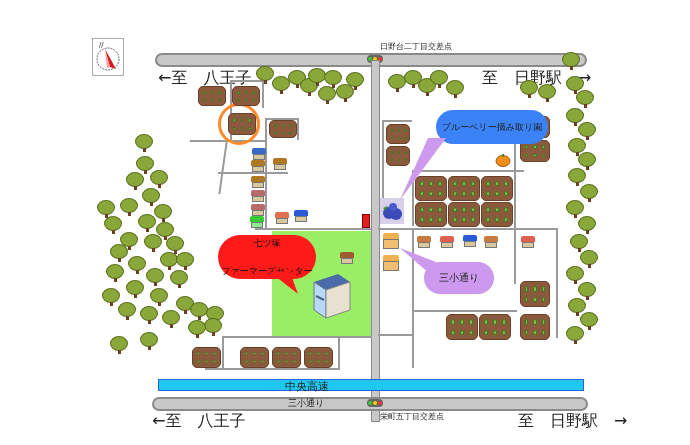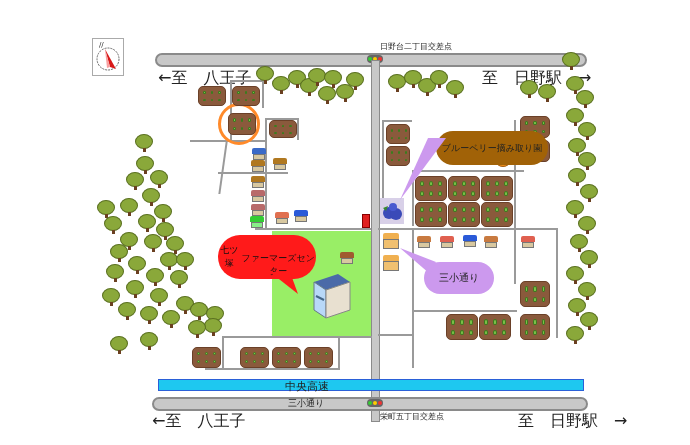--- a/index.html
+++ b/index.html
@@ -76,21 +76,21 @@
   <polygon points="4,10 28,2 40,10 16,18" fill="#4a6aa8"></polygon>
   <polygon points="4,10 16,18 16,46 4,38" fill="#b8d8f8" stroke="#678"></polygon>
   <polygon points="16,18 40,10 40,38 16,46" fill="#e8e0d0" stroke="#888"></polygon>
   <line x1="6" y1="24" x2="14" y2="28" stroke="#468" stroke-width="2"></line>
 </svg>
 <div class="house" style="left:340px;top:252px;">
     <div class="roof" style="background:#a05a30"></div>
     <div class="wall"></div>
   </div>
 
-<div class="bubble" style="left:218px;top:235px;width:98px;height:44px;background:#ff1a1a;border-radius:22px;flex-direction:row;">
+<div class="bubble" style="left:218px;top:235px;width:98px;height:44px;background:#ff1a1a;border-radius:22px;flex-direction:column;">
   <span style="font-size:9px;color:#111;">七ツ塚</span>
   <span style="font-size:9px;color:#111;margin-top:15px;">ファーマーズセンター</span>
 </div>
 <svg class="abs" style="left:270px;top:272px;" width="30" height="24">
     <polygon points="0,0 20,0 28,22" fill="#ff1a1a"></polygon>
   </svg>
 
 <div class="abs" style="left:218px;top:103px;width:42px;height:42px;border:3px solid #ff8a2a;border-radius:50%;box-sizing:border-box;"></div>
 
 <div class="field" style="left:198px;top:86px;width:28px;height:20px;">
@@ -362,21 +362,21 @@
   </div>
 <div class="house" style="left:484px;top:236px;">
     <div class="roof" style="background:#c87a40"></div>
     <div class="wall"></div>
   </div>
 <div class="house" style="left:521px;top:236px;">
     <div class="roof" style="background:#e06050"></div>
     <div class="wall"></div>
   </div>
 
-<div class="bubble" style="left:436px;top:110px;width:112px;height:34px;background:#a16207;border-radius:17px;margin-top:21px;">
+<div class="bubble" style="left:436px;top:110px;width:112px;height:34px;background:#3b82f6;border-radius:17px;">
   <span style="font-size:9px;color:#222;">ブルーベリー摘み取り園</span>
 </div>
 <svg class="abs" style="left:398px;top:138px;" width="50" height="64">
     <polygon points="30,0 48,0 2,62" fill="#cc99ee"></polygon>
   </svg>
 
 <div class="bubble" style="left:424px;top:262px;width:70px;height:32px;background:#cc99ee;border-radius:16px;">
   <span style="font-size:10px;color:#222;">三小通り</span>
 </div>
 <svg class="abs" style="left:400px;top:248px;" width="40" height="30">

